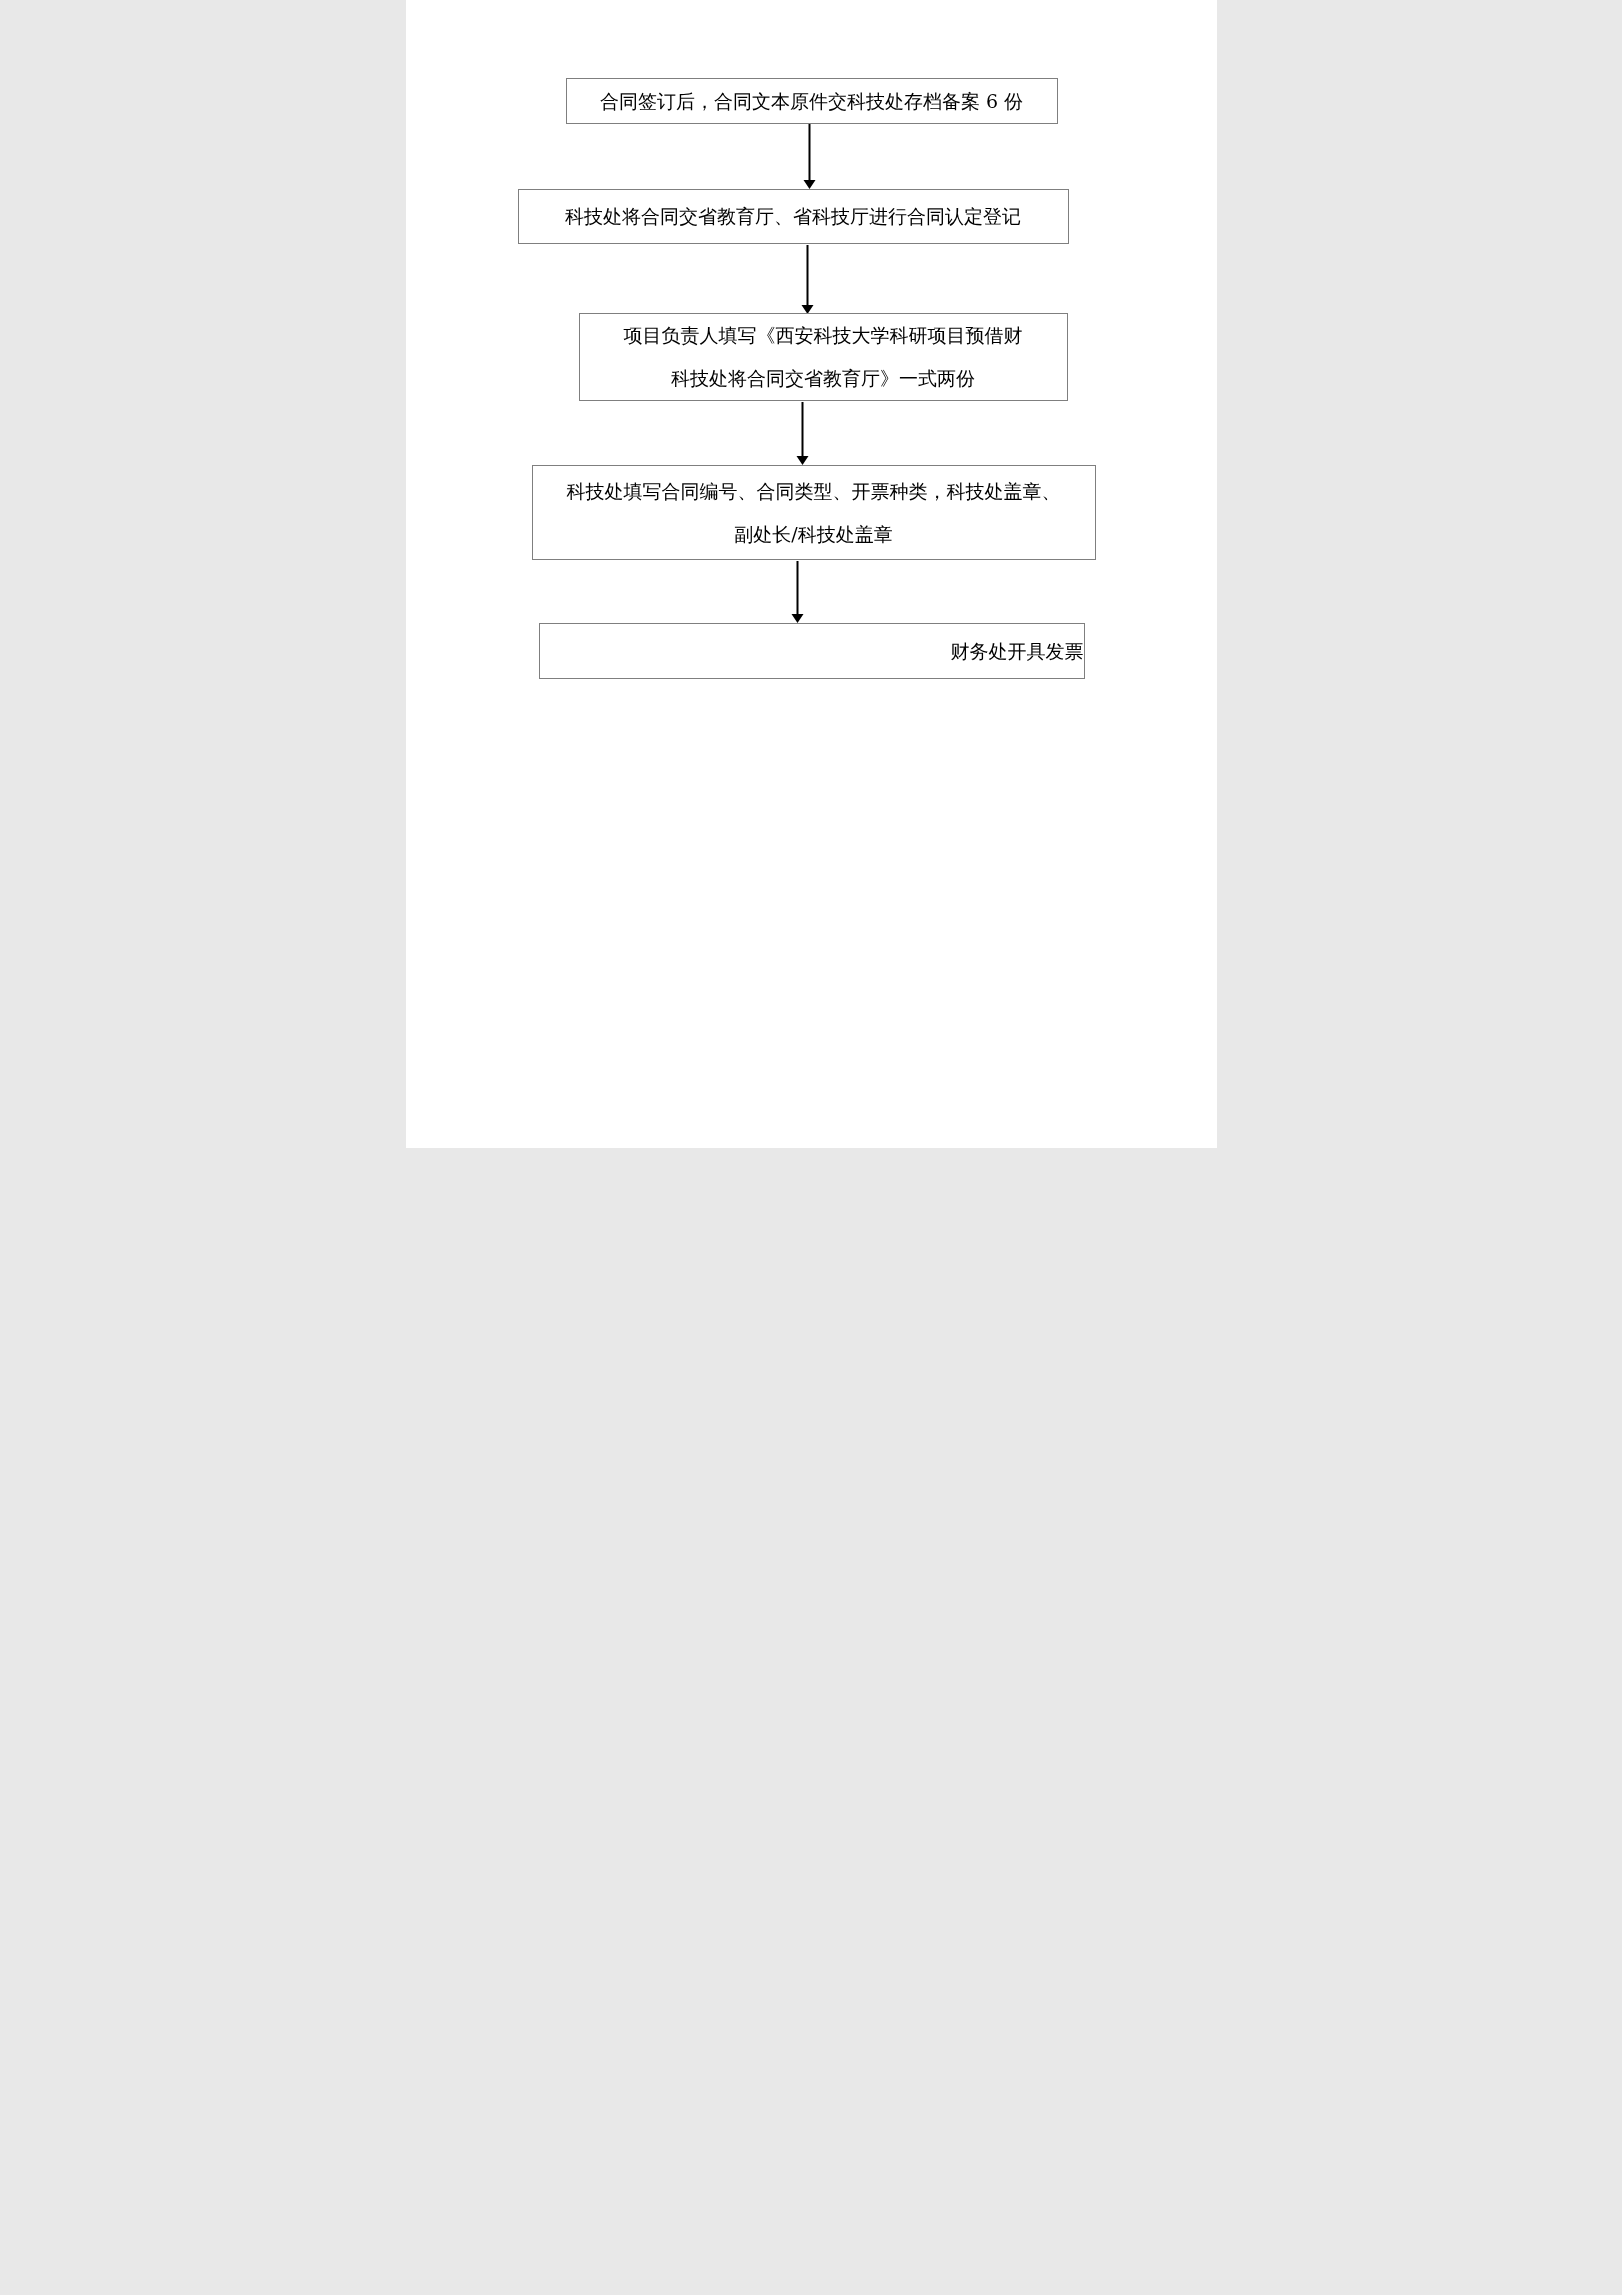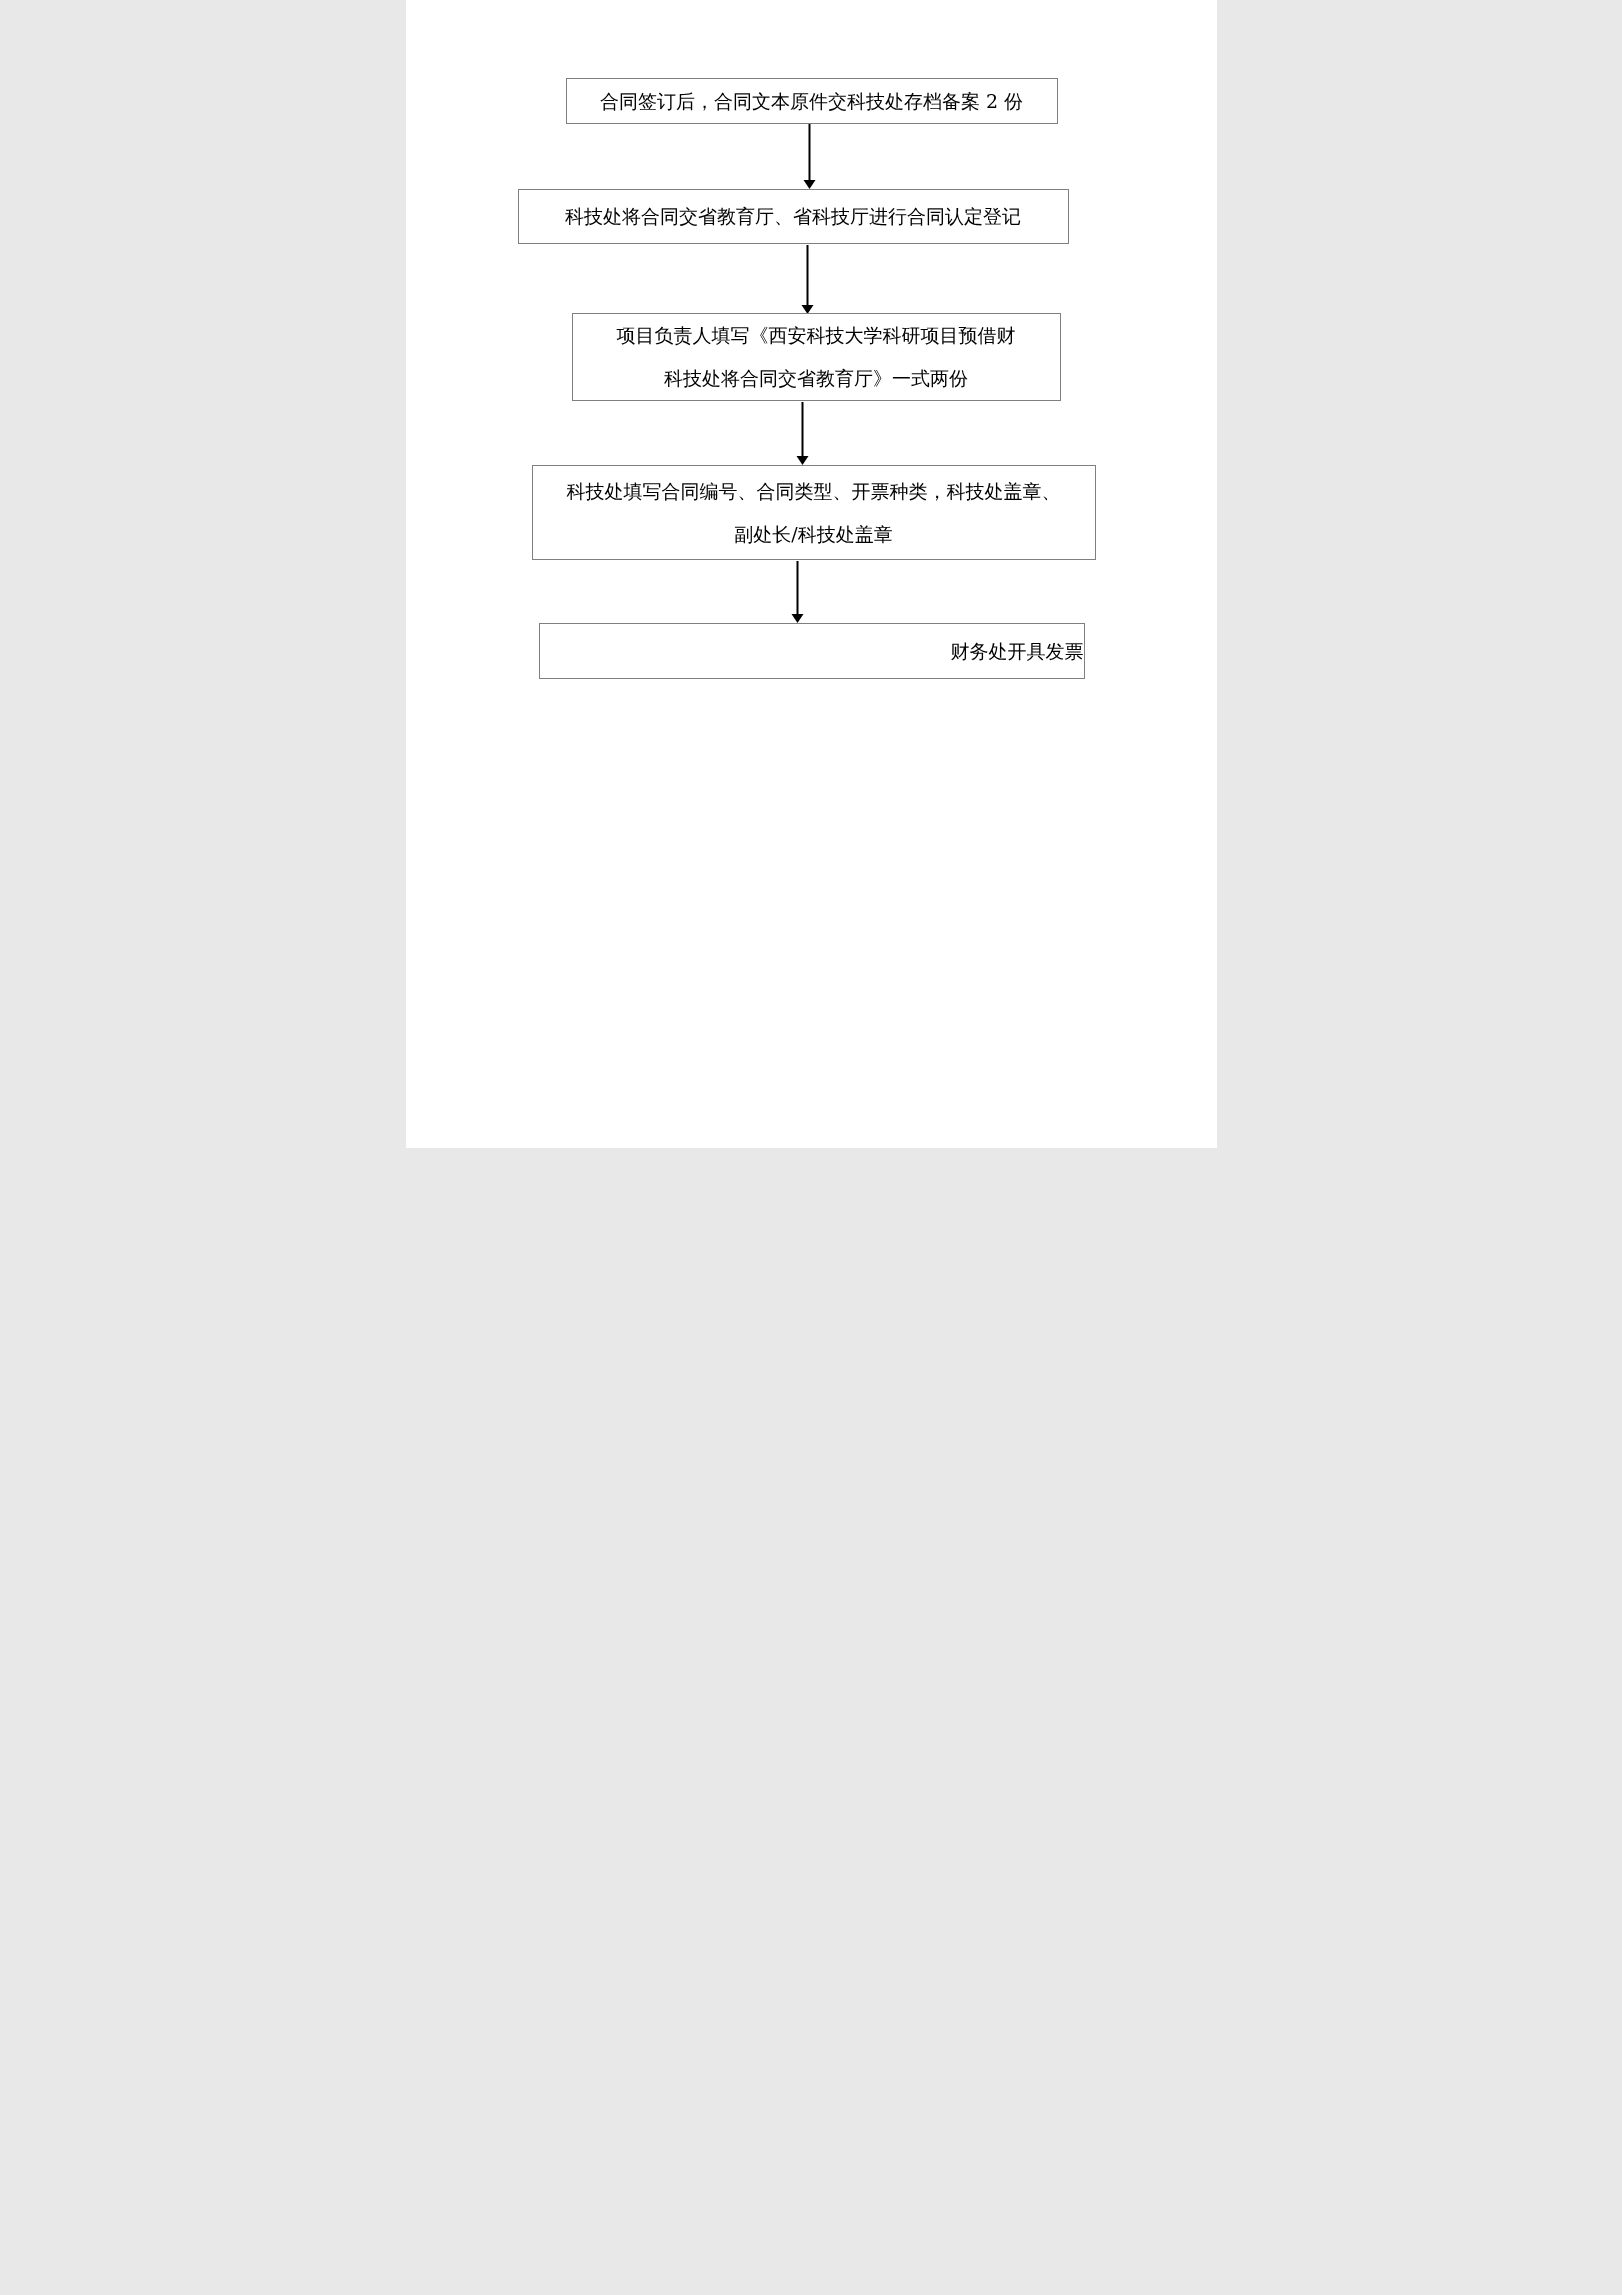--- a/index.html
+++ b/index.html
@@ -29,21 +29,21 @@
     text-align: center;
   }
   .box .line {
     font-size: 19px;
     line-height: 43px;
     white-space: nowrap;
     color: #000000;
   }
   .box1 { left: 160px; top: 78px; width: 492px; height: 46px; }
   .box2 { left: 112px; top: 189px; width: 551px; height: 55px; }
-  .box3 { left: 166px; top: 313px; width: 489px; height: 88px; }
+  .box3 { left: 173px; top: 313px; width: 489px; height: 88px; }
   .box4 { left: 126px; top: 465px; width: 564px; height: 95px; }
   .box5 { left: 133px; top: 623px; width: 546px; height: 56px; align-items: flex-end; }
   .arrow {
     position: absolute;
     width: 13px;
     transform: translateX(-50%);
     display: flex;
     flex-direction: column;
     align-items: center;
   }
@@ -63,21 +63,21 @@
   .arrow2 { left: 402px; top: 245px; height: 69px; }
   .arrow3 { left: 397px; top: 402px; height: 63px; }
   .arrow4 { left: 392px; top: 561px; height: 62px; }
 </style>
 </head>
 <body>
 
 <div class="page">
 
   <div class="box box1">
-    <div class="line">合同签订后，合同文本原件交科技处存档备案 2 份</div>
+    <div class="line">合同签订后，合同文本原件交科技处存档备案 6 份</div>
   </div>
 
   <div class="arrow arrow1">
     <div class="stem"></div>
     <div class="head"></div>
   </div>
 
   <div class="box box2">
     <div class="line">科技处将合同交省教育厅、省科技厅进行合同认定登记</div>
   </div>

